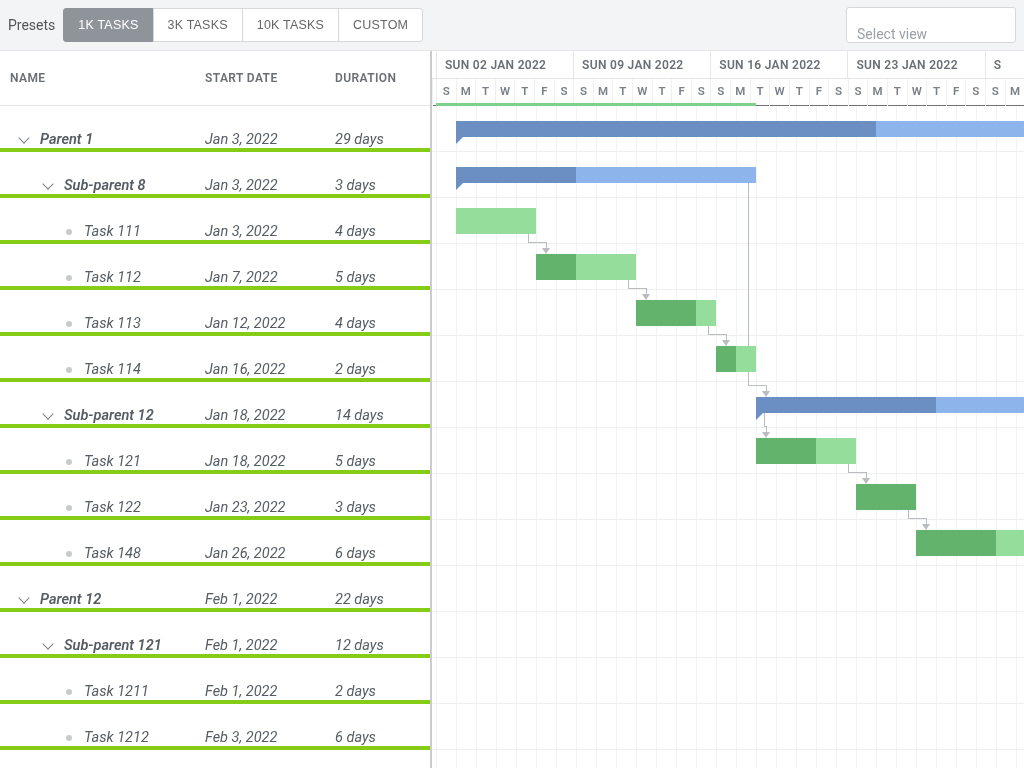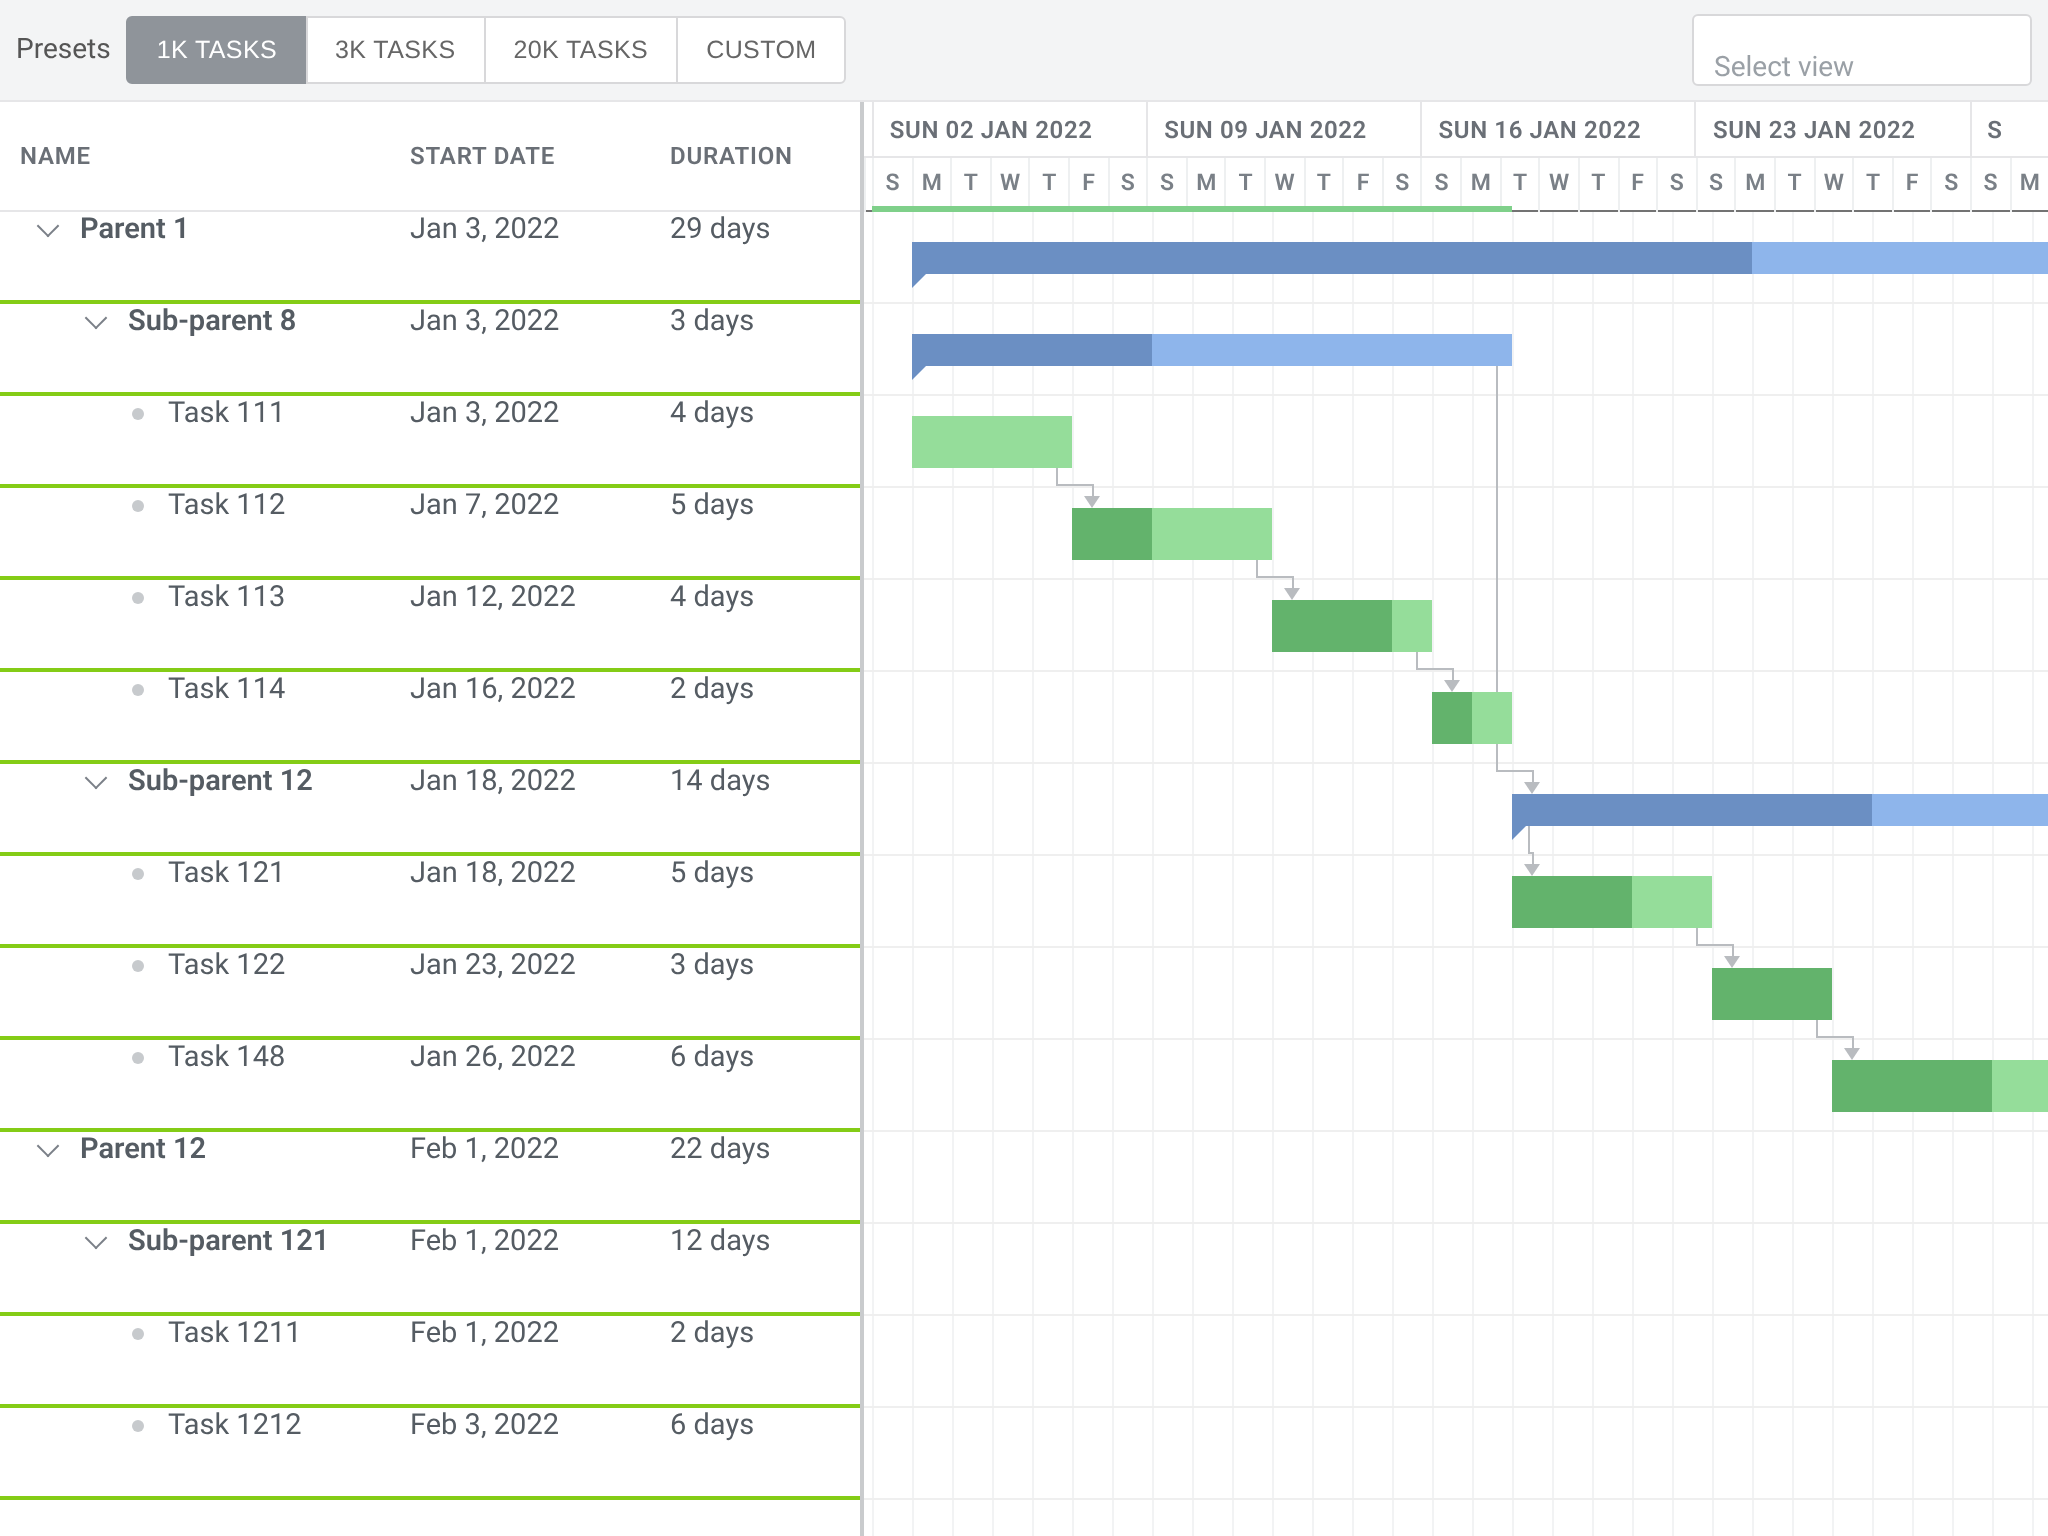--- a/index.html
+++ b/index.html
@@ -67,23 +67,23 @@
     font-weight: 600;
   }
   .col-name   { width: 205px; padding-left: 10px; }
   .col-start  { width: 130px; }
   .col-dur    { flex: 1; }
 
   
   .left-rows { flex: 1; overflow: hidden; }
   .lrow {
     height: 46px;
-    display: flex; align-items: flex-start;
-    border-bottom: 2px solid #84cc16;
-    font-size: 14.5px; color: #555c63;
+    display: flex; align-items: flex-end;
+    border-bottom: 4px solid #84cc16;
+    font-size: 14.5px; color: #555c63; font-style: italic;
   }
   .lrow .nm { width: 205px; display: flex; align-items: center; }
   .lrow .sd { width: 130px; }
   .lrow .du { flex: 1; }
   .lrow.bold .nm .txt { font-weight: 600; }
   .indent-0 { padding-left: 18px; }
   .indent-1 { padding-left: 42px; }
   .indent-2 { padding-left: 66px; }
   .chev {
     width: 14px; height: 14px; margin-right: 8px;
@@ -183,21 +183,21 @@
     z-index: 4;
   }
 </style>
 </head>
 <body>
 
 <div class="toolbar">
   <span class="presets-label">Presets</span>
   <button class="preset-btn active">1K TASKS</button>
   <button class="preset-btn">3K TASKS</button>
-  <button class="preset-btn">20K TASKS</button>
+  <button class="preset-btn">10K TASKS</button>
   <button class="preset-btn last">CUSTOM</button>
   <div class="spacer"></div>
   <div class="select-view">
     <span>Select view</span>
   </div>
 </div>
 
 <div class="split">
 
   <div class="left-pane">

